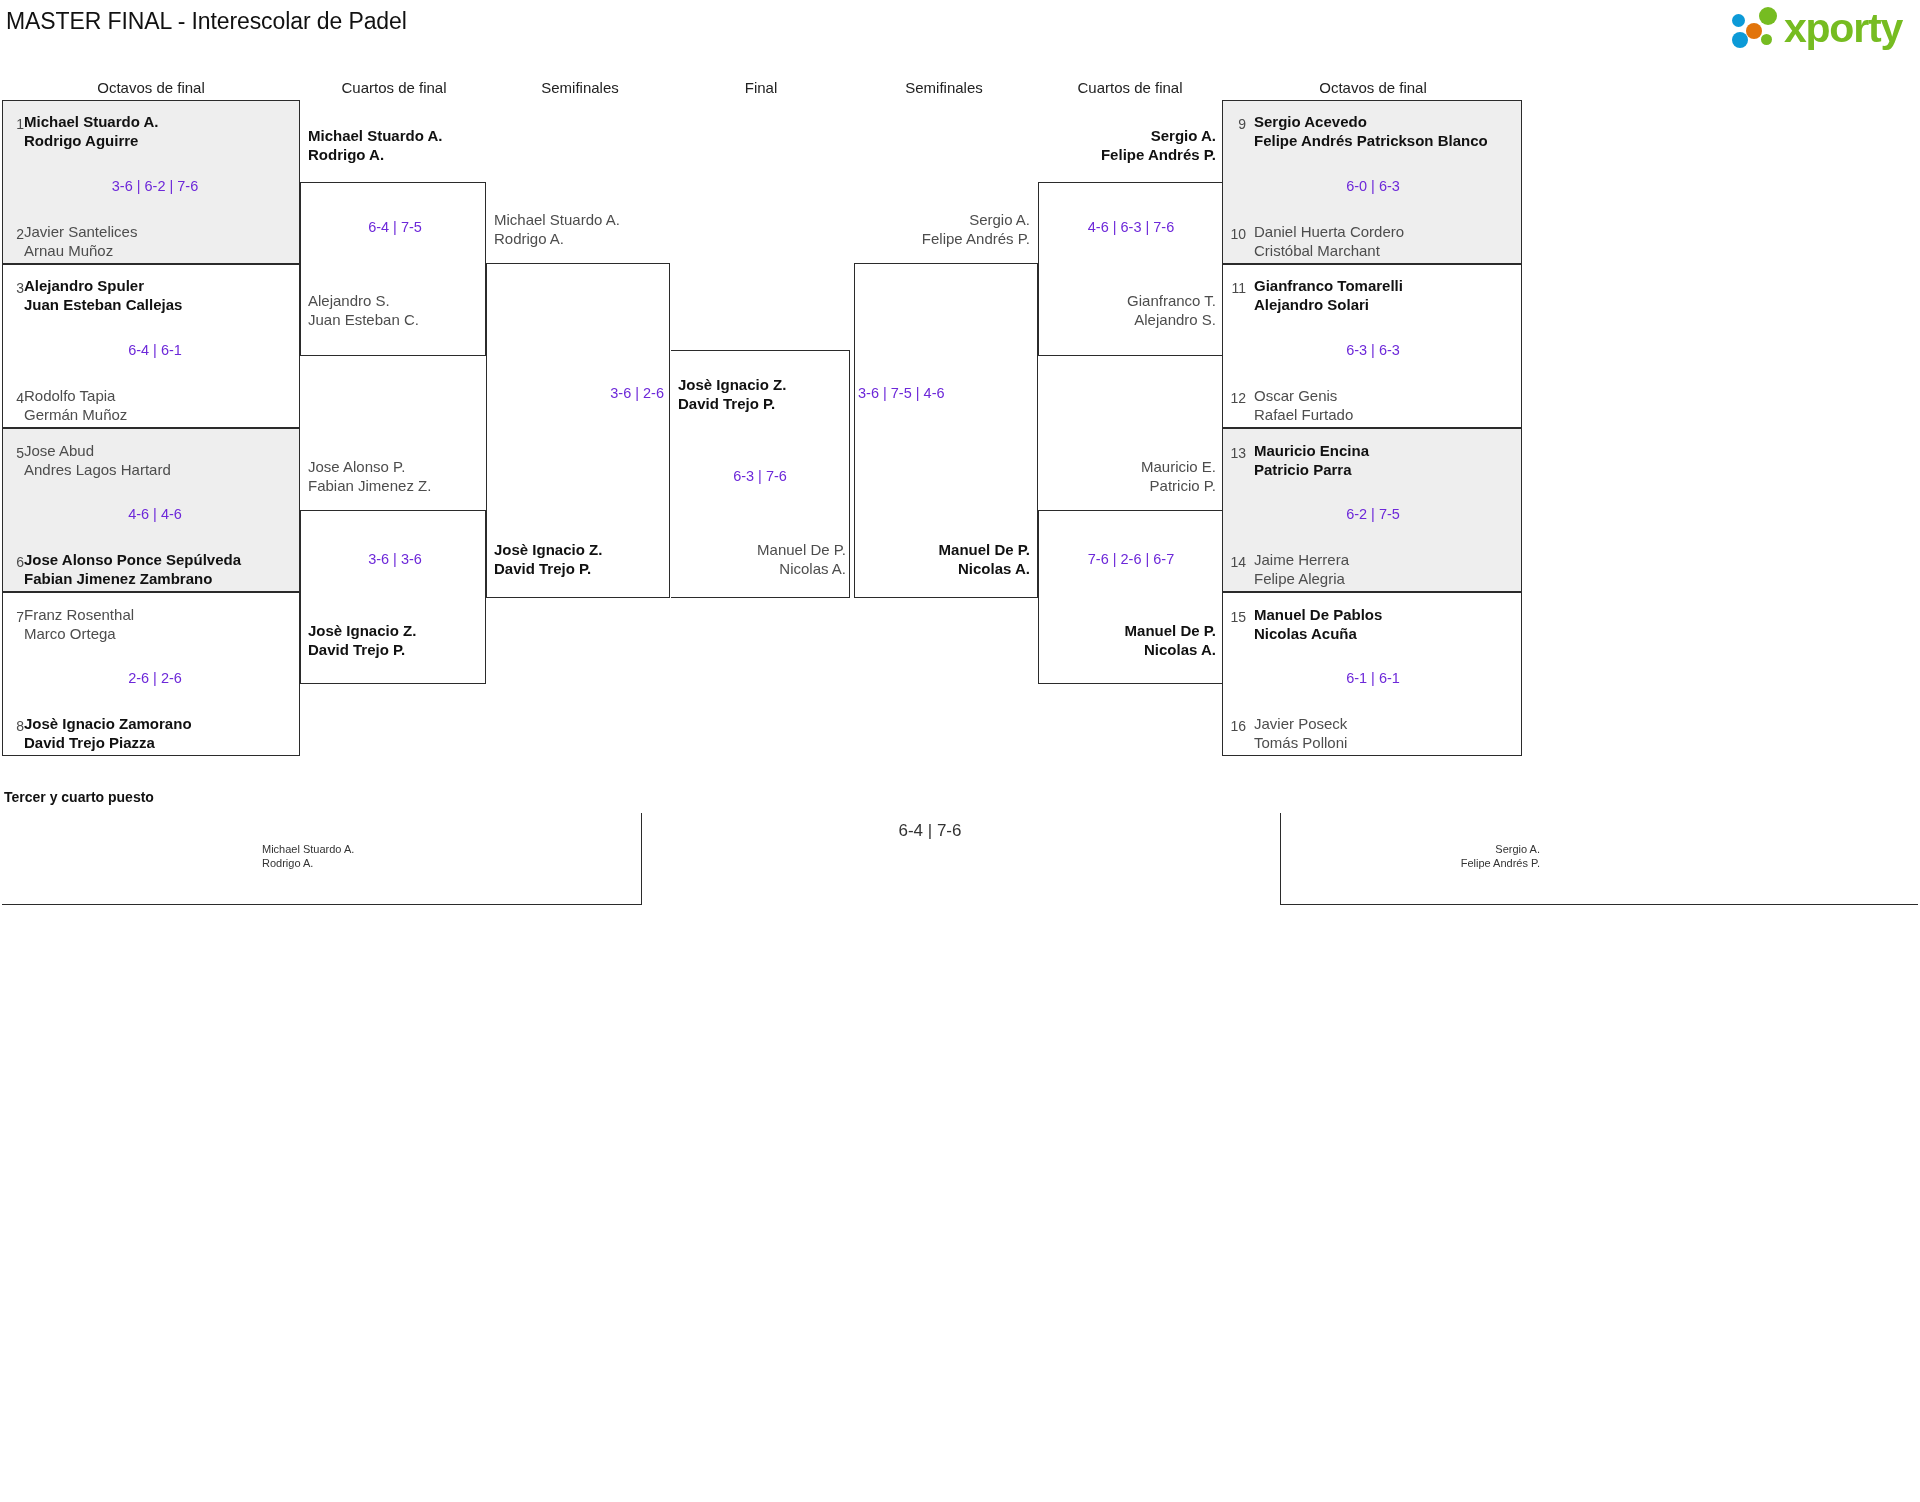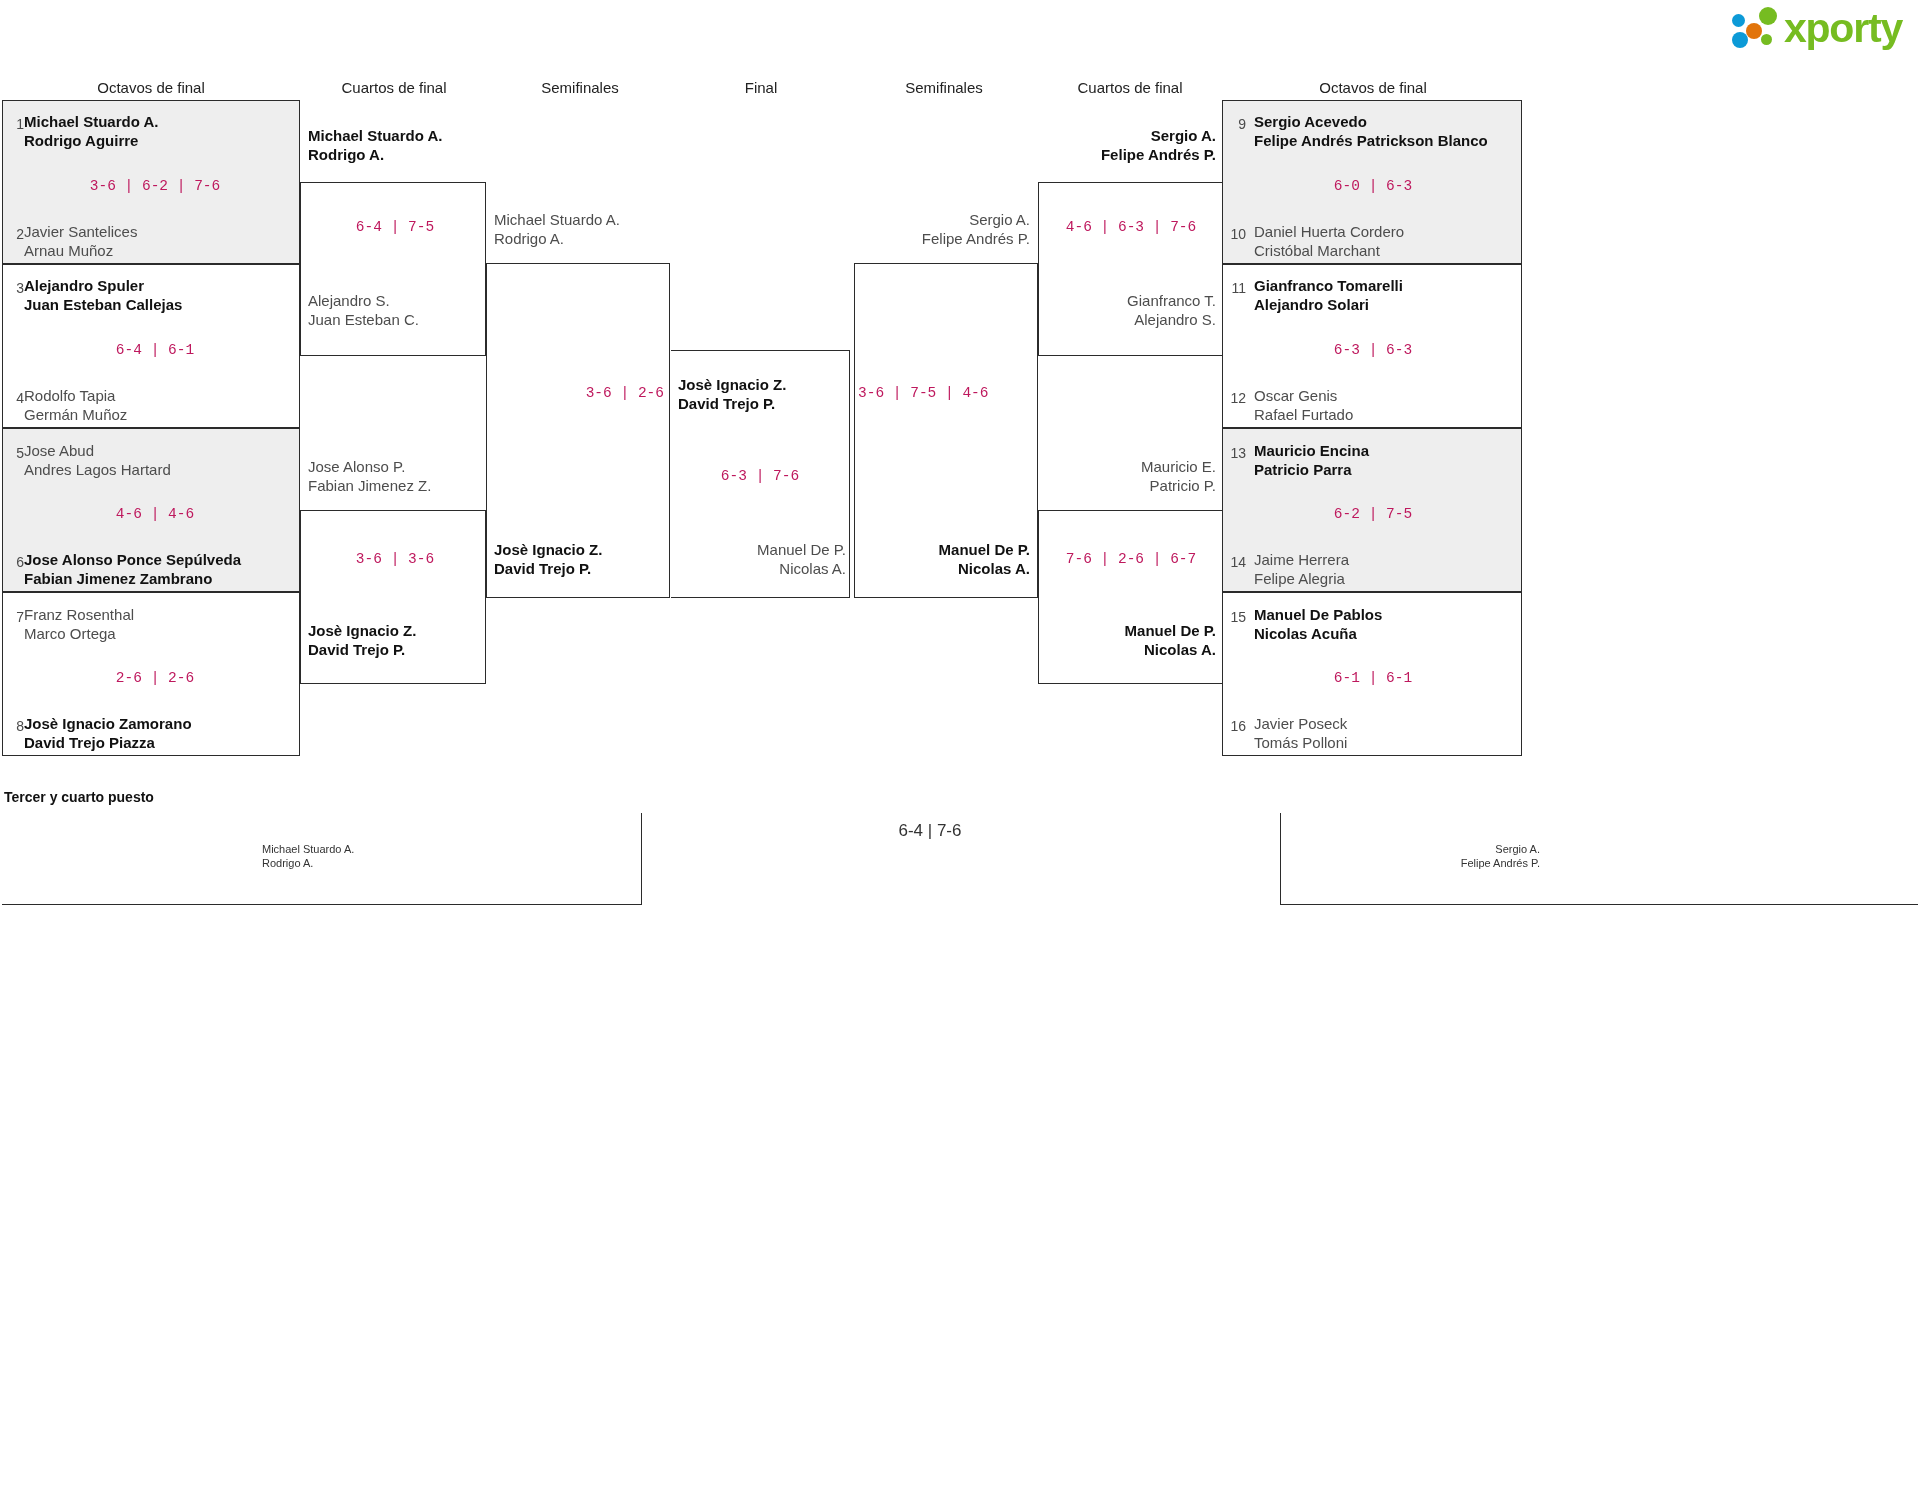--- a/index.html
+++ b/index.html
@@ -42,39 +42,40 @@
 
   .seedrow { position:absolute; display:flex; align-items:flex-start; }
   .seed {
     font-size:14px; color:#4a4a4a; width:18px; text-align:right; padding-top:4px;
     flex:0 0 18px;
   }
   .names { font-size:15px; line-height:1.28; }
   .names.win { font-weight:700; color:#111; }
   .names.lose { font-weight:400; color:#4d4d4d; }
 
-  .score { position:absolute; font-size:14.5px; color:#be185d;font-family:Liberation Mono, monospace; }
+  .score { position:absolute; font-size:14.5px; color:#6d28d9; }
 
   .pair { position:absolute; font-size:15px; line-height:1.28; }
   .pair.win { font-weight:700; color:#111; }
   .pair.lose { font-weight:400; color:#4d4d4d; }
   .pair.R { text-align:right; }
 
   
   .tp-label { position:absolute; font-size:14px; font-weight:700; color:#111; }
   .tp-name { position:absolute; font-size:11px; line-height:1.3; color:#333; }
   .tp-name.R { text-align:right; }
   .tp-score { position:absolute; font-size:17px; color:#333; }
 </style>
 </head>
 <body>
 
 <div id="root">
 
   <div class="title-block">
+    <div class="title-line">MASTER FINAL - Interescolar de Padel</div>
   </div>
 
   <div class="logo">
     <div class="logo-dots">
       <span class="dot d1"></span>
         <span class="dot d2"></span>
         <span class="dot d3"></span>
       <span class="dot d4"></span>
         <span class="dot d5"></span>
     </div>

